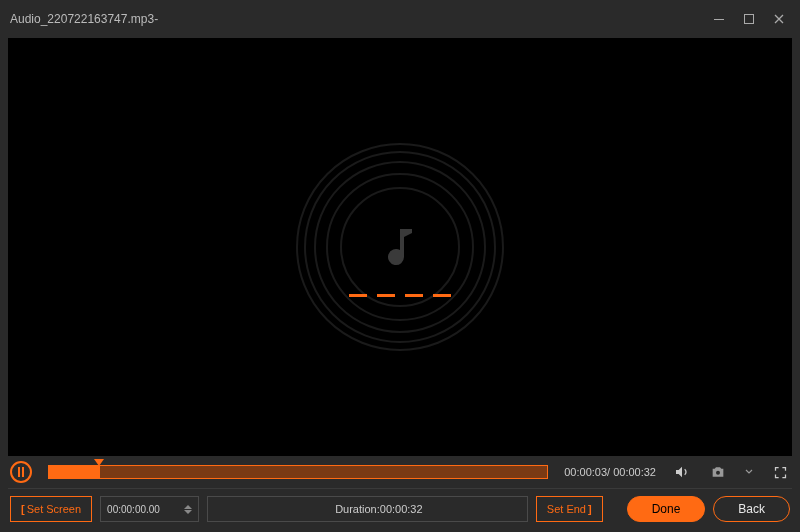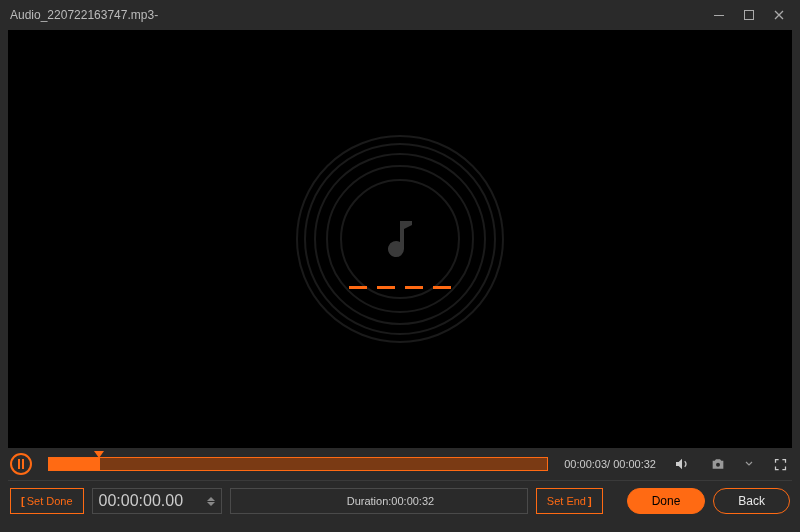--- a/index.html
+++ b/index.html
@@ -6,21 +6,21 @@
   body {
     width: 800px; height: 532px;
     background: #2a2a2a;
     font-family: "Segoe UI", Arial, sans-serif;
     font-size: 12px;
     color: #ccc;
     overflow: hidden;
     position: relative;
   }
   .titlebar {
-    height: 30px;
+    height: 38px;
     display: flex;
     align-items: center;
     padding: 0 6px;
     background: #2a2a2a;
     color: #bbb;
     font-size: 12px;
   }
   .titlebar .title { flex: 0 0 auto; margin-left: 4px; }
   .titlebar .spacer { flex: 1; }
   .titlebar .winbtn {
@@ -118,21 +118,21 @@
     padding:0 10px;
     font-size:11px;
     gap:2px;
   }
   .timebox{
     border:1px solid #4a4a4a;
     height:26px;
     display:flex;align-items:center;
     padding:0 6px;
     color:#ccc;
-    font-size:16px;
+    font-size:10px;
     gap:24px;
     position:relative;
   }
   .stepper{display:flex;flex-direction:column;gap:1px;}
   .stepper .up,.stepper .down{width:0;height:0;border-left:4px solid transparent;border-right:4px solid transparent;}
   .stepper .up{border-bottom:4px solid #888;}
   .stepper .down{border-top:4px solid #888;}
   .durbox{
     border:1px solid #4a4a4a;
     height:26px;
@@ -237,21 +237,21 @@
         <path d="M4 9V4h5M20 9V4h-5M4 15v5h5M20 15v5h-5"></path>
       </svg>
   </div>
 </div>
 
 <div class="thinsep"></div>
 
 <div class="bottombar">
   <div class="setbtn">
     <span style="font-weight:bold">[</span>
-    <span>Set Done</span>
+    <span>Set Screen</span>
   </div>
   <div class="timebox">
     <span>00:00:00.00</span>
     <div class="stepper">
         <div class="up"></div>
         <div class="down"></div>
       </div>
   </div>
   <div class="durbox">
     <span>Duration:</span>

